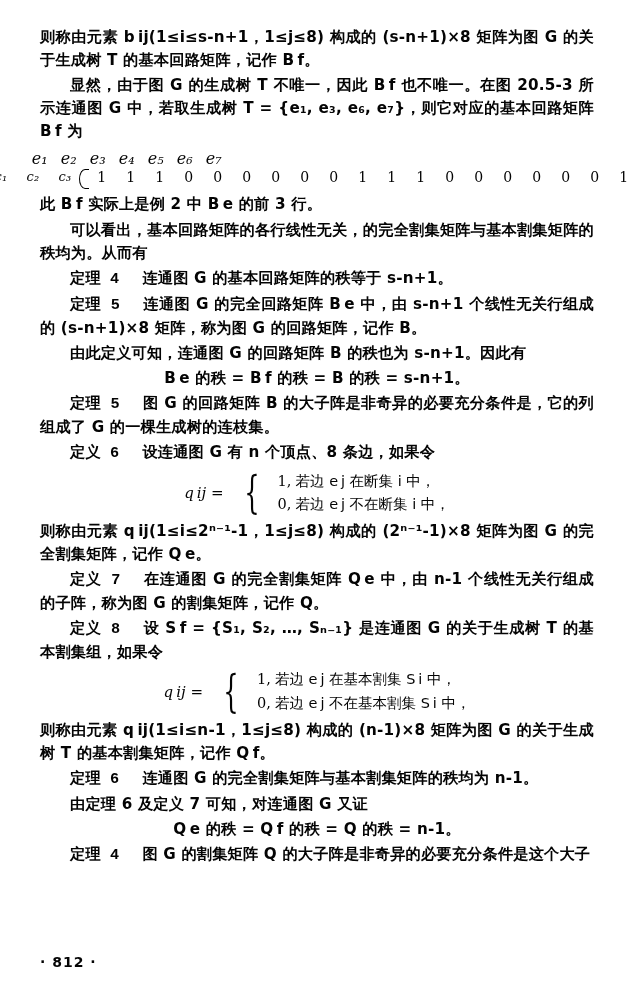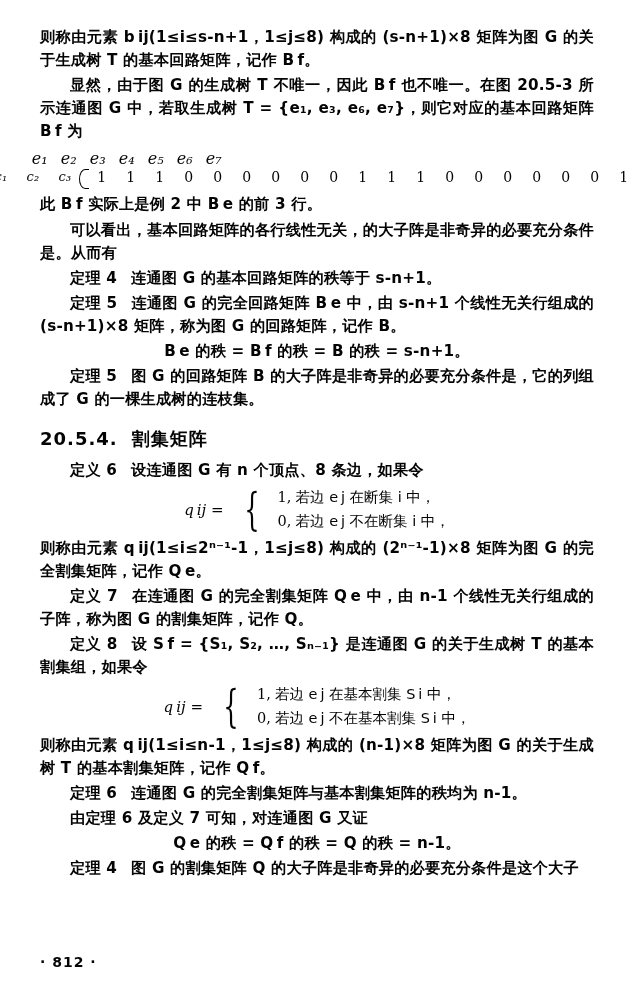--- a/index.html
+++ b/index.html
@@ -34,21 +34,21 @@
   }
   .indent { text-indent: 30px; }
   .tight { margin-bottom: 0; }
   .sec-title {
     font-size: 18px;
     font-weight: 700;
     margin: 16px 0 8px 0;
     letter-spacing: 1px;
   }
   .sec-title .num { margin-right: 14px; }
-  .term { font-weight: 700; margin-right: 14px; }
+  .term { font-weight: 700; margin-right: 23px; font-family: Liberation Mono, monospace; }
   .center { text-align: center; text-indent: 0; }
 
   
   .matrix-block {
     margin: 6px 0 4px 0;
     display: flex;
     justify-content: center;
   }
   .matrix-wrap {
     display: inline-block;
@@ -223,40 +223,38 @@
           </div>
           <div class="bracket-r"></div>
           <div class="tail">.</div>
         </div>
       </div>
     </div>
   </div>
 
   <p class="p">此 B f 实际上是例 2 中 B e 的前 3 行。</p>
 
-  <p class="p indent">可以看出，基本回路矩阵的各行线性无关，的大子阵是非奇异的必要充分条件是。从而有</p>
+  <p class="p indent">可以看出，基本回路矩阵的各行线性无关，的完全割集矩阵与基本割集矩阵的秩均为。从而有</p>
 
   <p class="p indent">
     <span class="term">定理 4</span><span>连通图 G 的基本回路矩阵的秩等于 s-n+1。</span>
   </p>
 
   <p class="p indent">
     <span class="term">定理 5</span><span>连通图 G 的完全回路矩阵 B e 中，由 s-n+1 个线性无关行组成的 (s-n+1)×8 矩阵，称为图 G 的回路矩阵，记作 B。</span>
   </p>
 
+  <p class="p indent">由此定义可知，连通图 G 的回路矩阵 B 的秩也为 s-n+1。因此有</p>
 
   <p class="p center">B e 的秩 = B f 的秩 = B 的秩 = s-n+1。</p>
 
   <p class="p indent">
     <span class="term">定理 5</span><span>图 G 的回路矩阵 B 的大子阵是非奇异的必要充分条件是，它的列组成了 G 的一棵生成树的连枝集。</span>
   </p>
 
-  <h2 class="sec-title">
-    <span class="num">20.5.4.</span><span>割集矩阵</span>
-  </h2>
 
   <p class="p indent tight">
     <span class="term">定义 6</span><span>设连通图 G 有 n 个顶点、8 条边，如果令</span>
   </p>
 
   <div class="cases-line">
     <span class="cases-lhs">q ij =</span>
     <span class="brace">{</span>
     <span class="cases-rows">
       <div>

